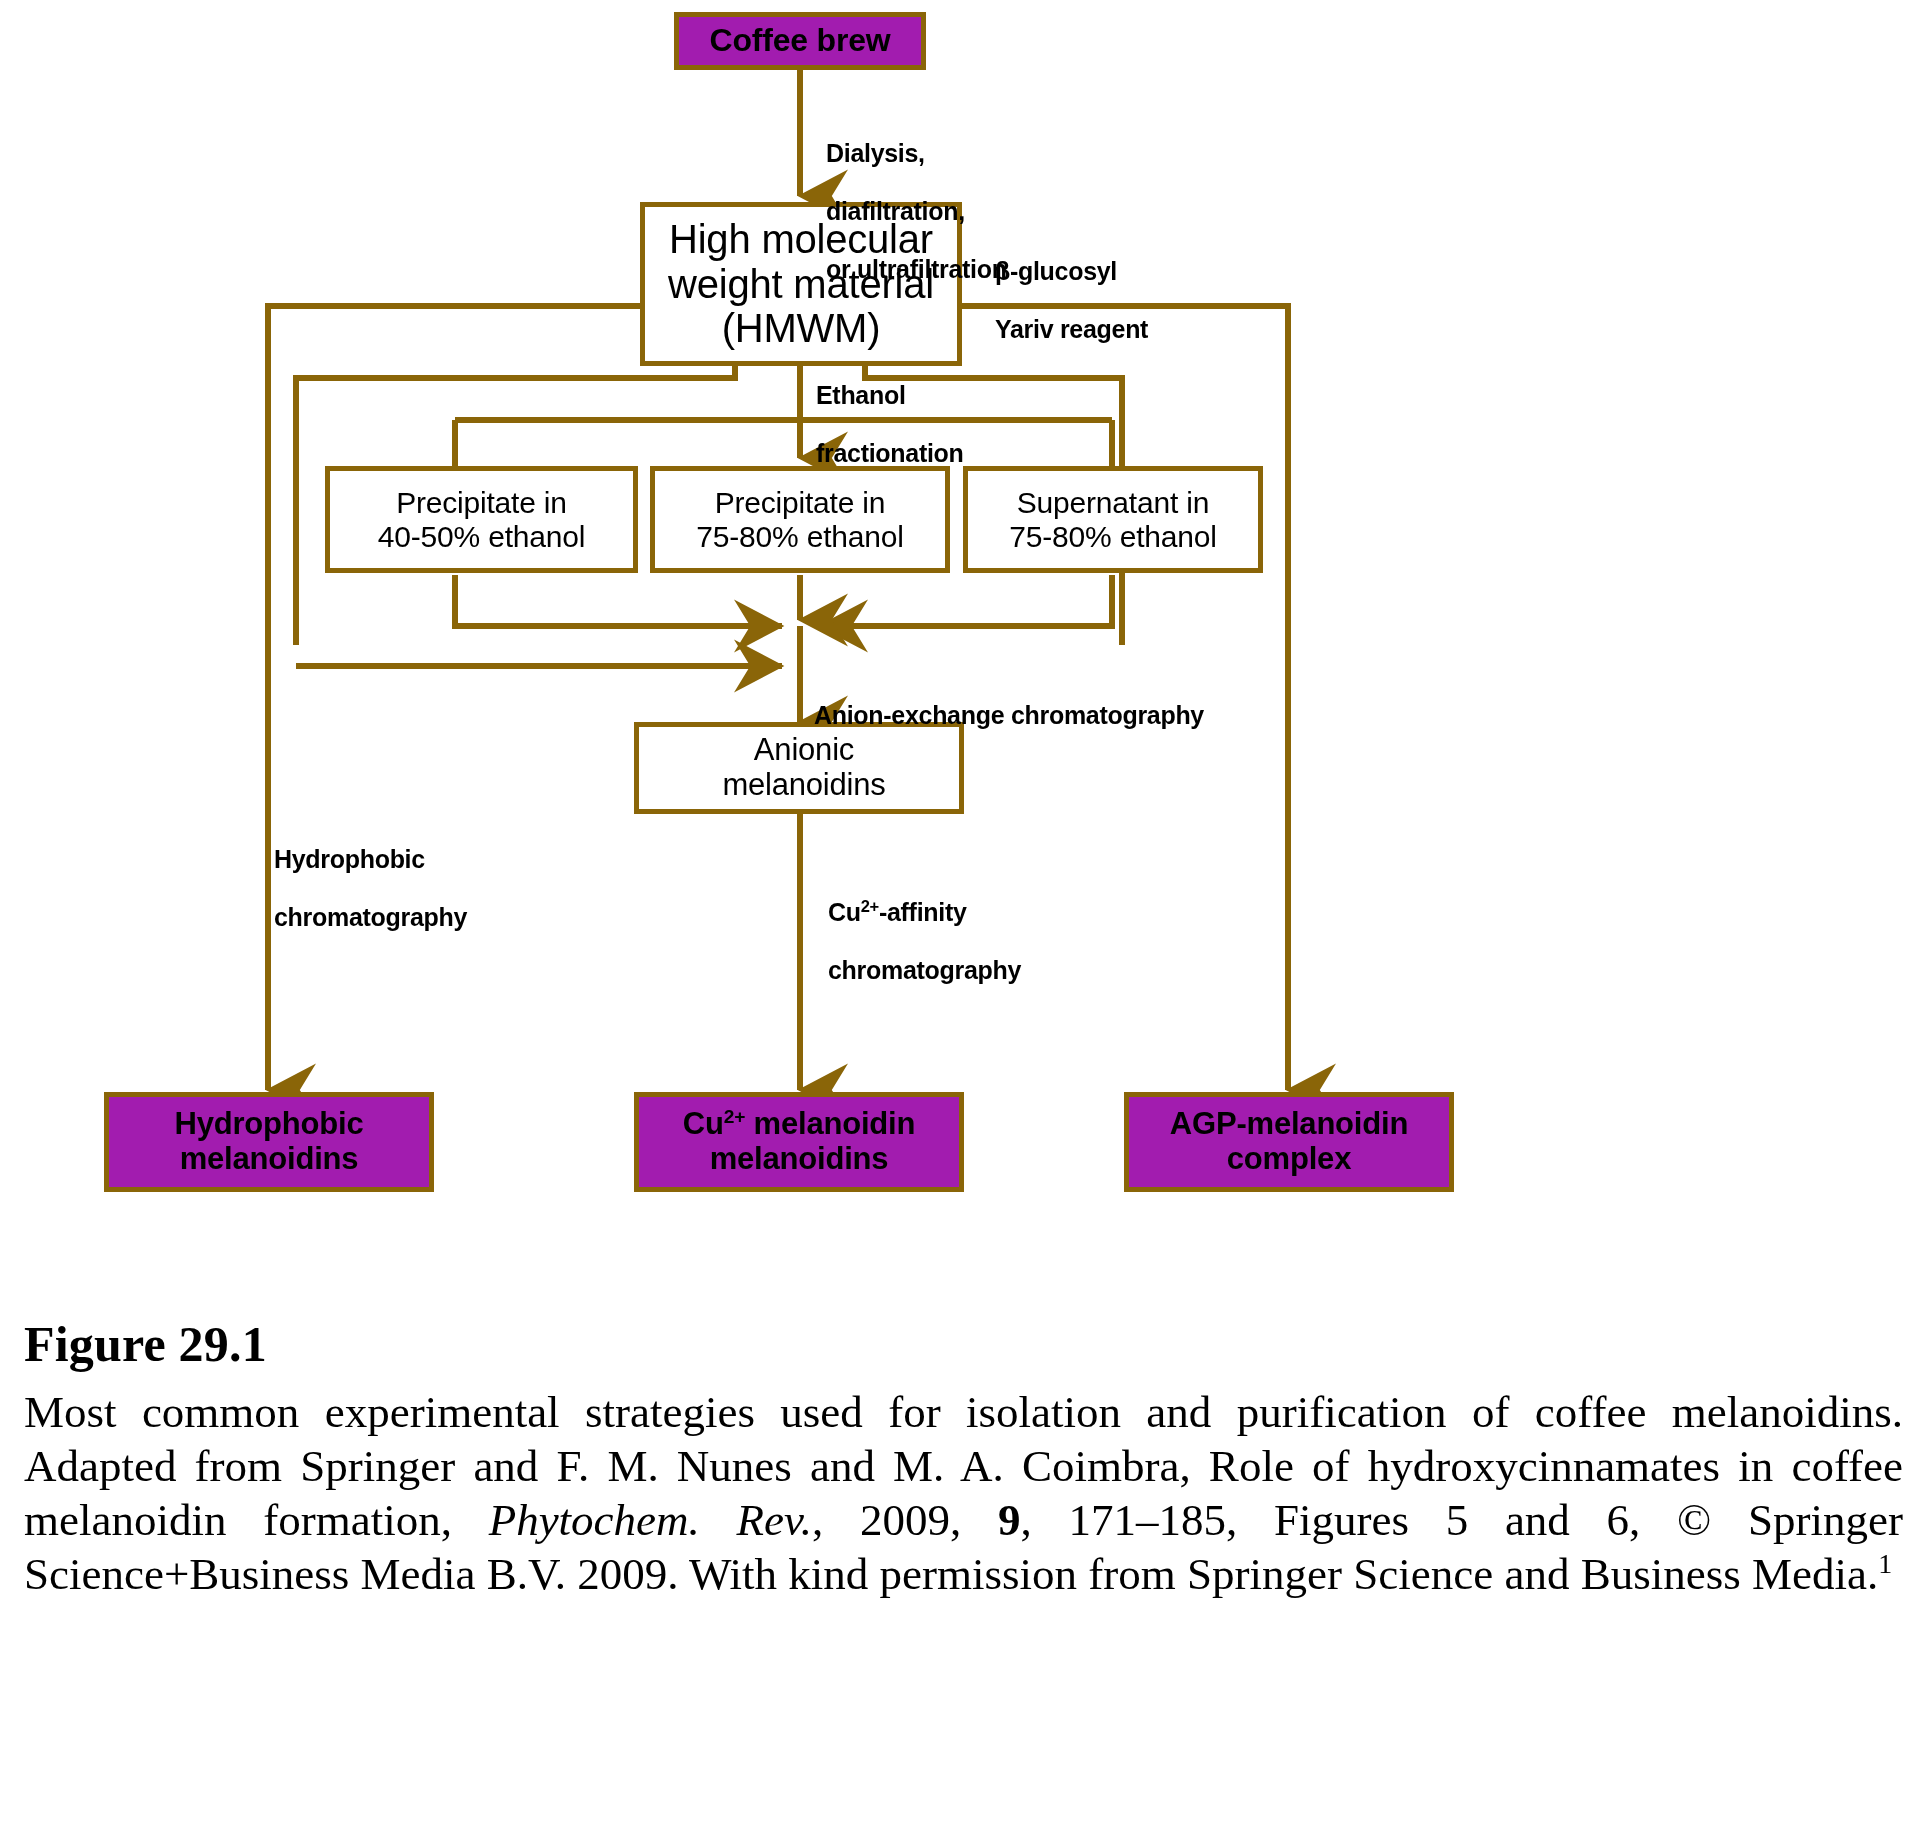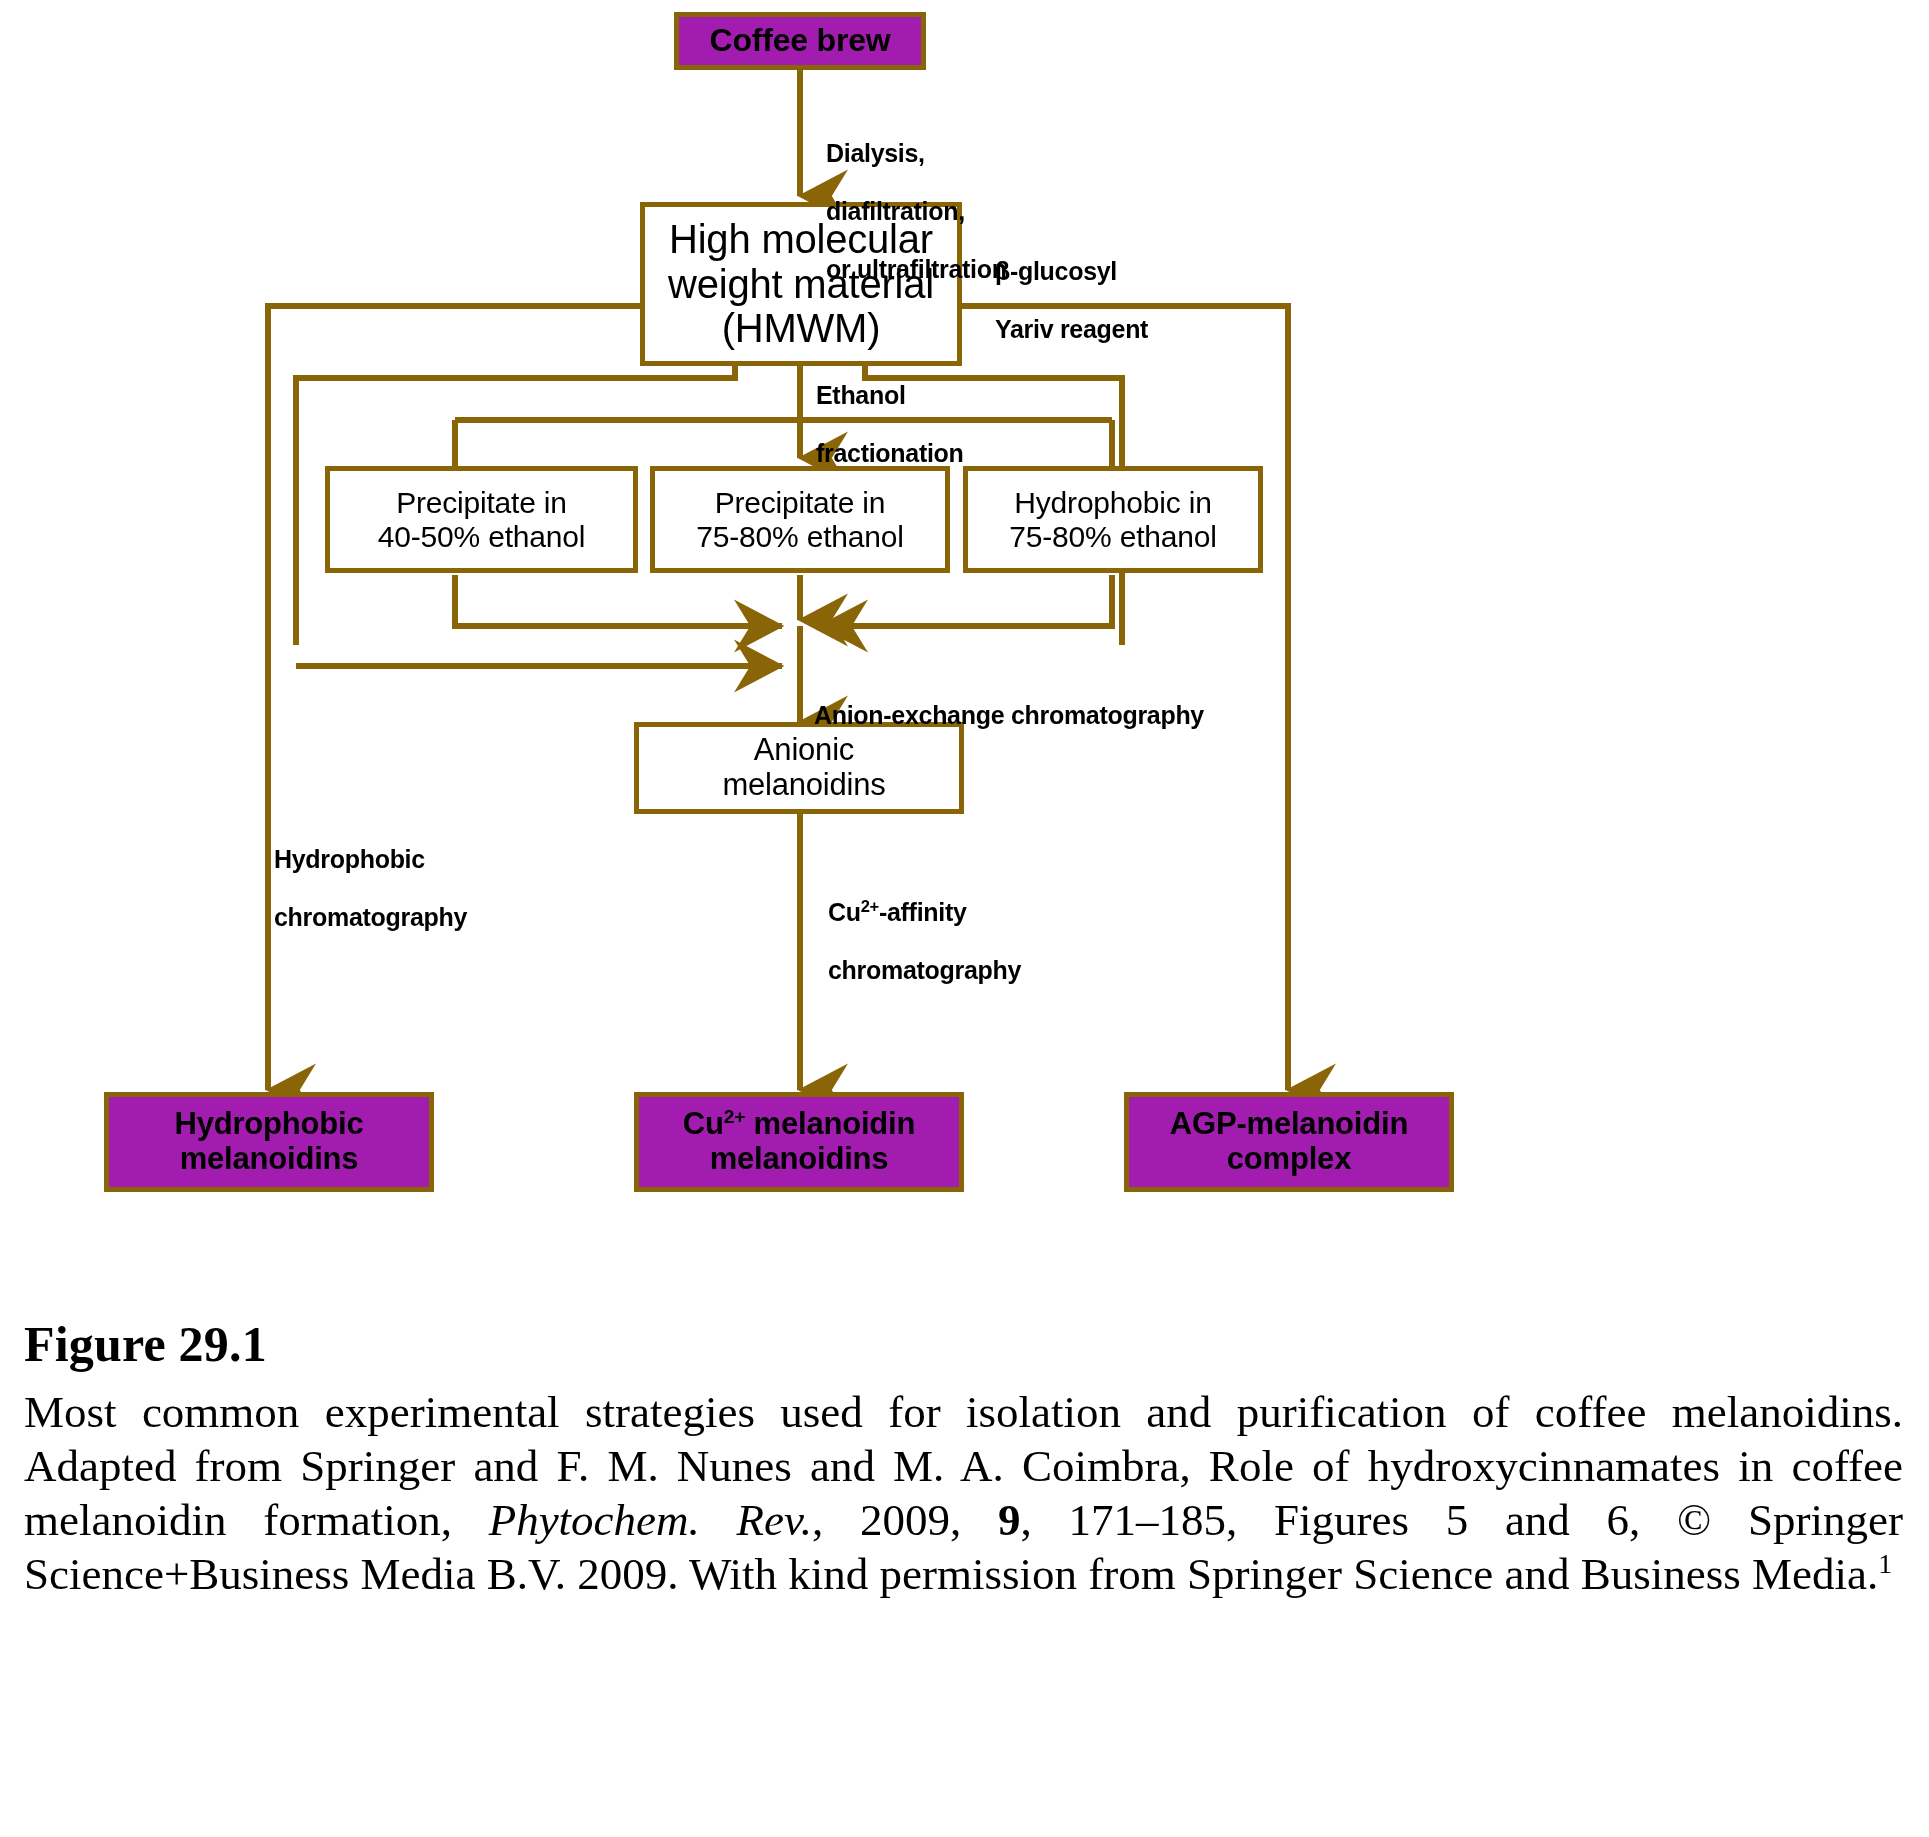--- a/index.html
+++ b/index.html
@@ -169,21 +169,21 @@
 
   <div class="node node-white" style="left:650px; top:466px; width:300px; height:107px; font-size:30px;">
     <div class="node-inner">
       <div>Precipitate in</div>
       <div>75-80% ethanol</div>
     </div>
   </div>
 
   <div class="node node-white" style="left:963px; top:466px; width:300px; height:107px; font-size:30px;">
     <div class="node-inner">
-      <div>Hydrophobic in</div>
+      <div>Supernatant in</div>
       <div>75-80% ethanol</div>
     </div>
   </div>
 
   <div class="node node-white" style="left:634px; top:722px; width:330px; height:92px; font-size:31px;padding-left:10px;">
     <div class="node-inner">
       <div>Anionic</div>
       <div>melanoidins</div>
     </div>
   </div>

